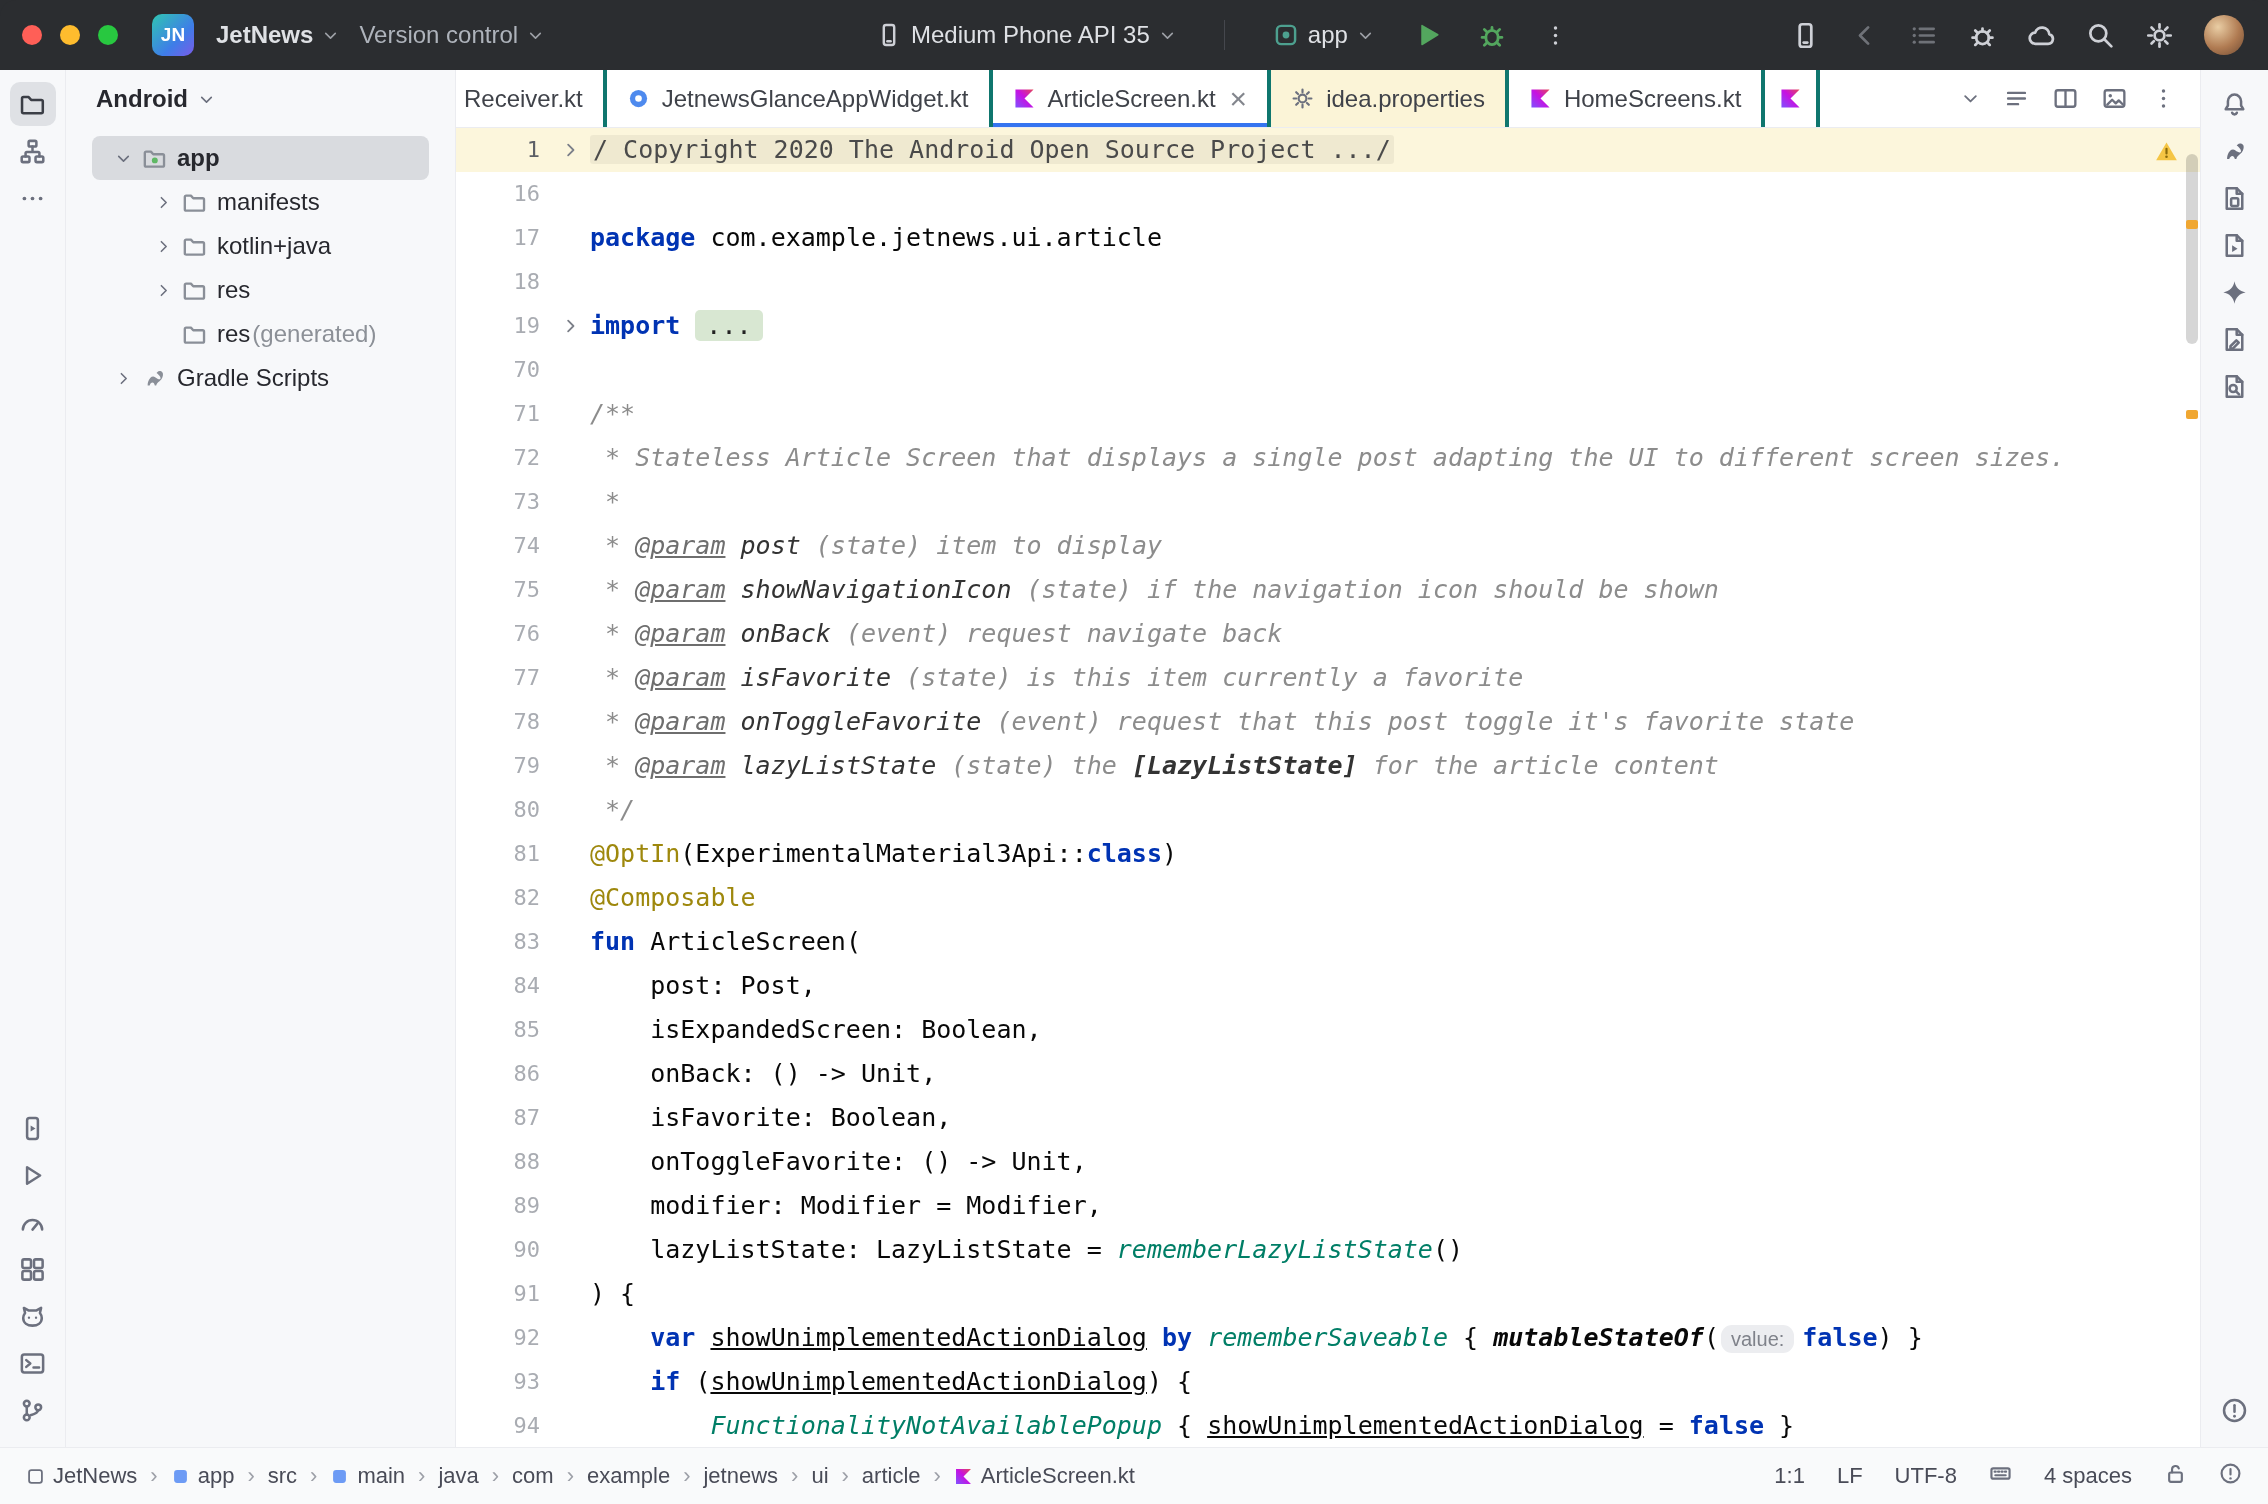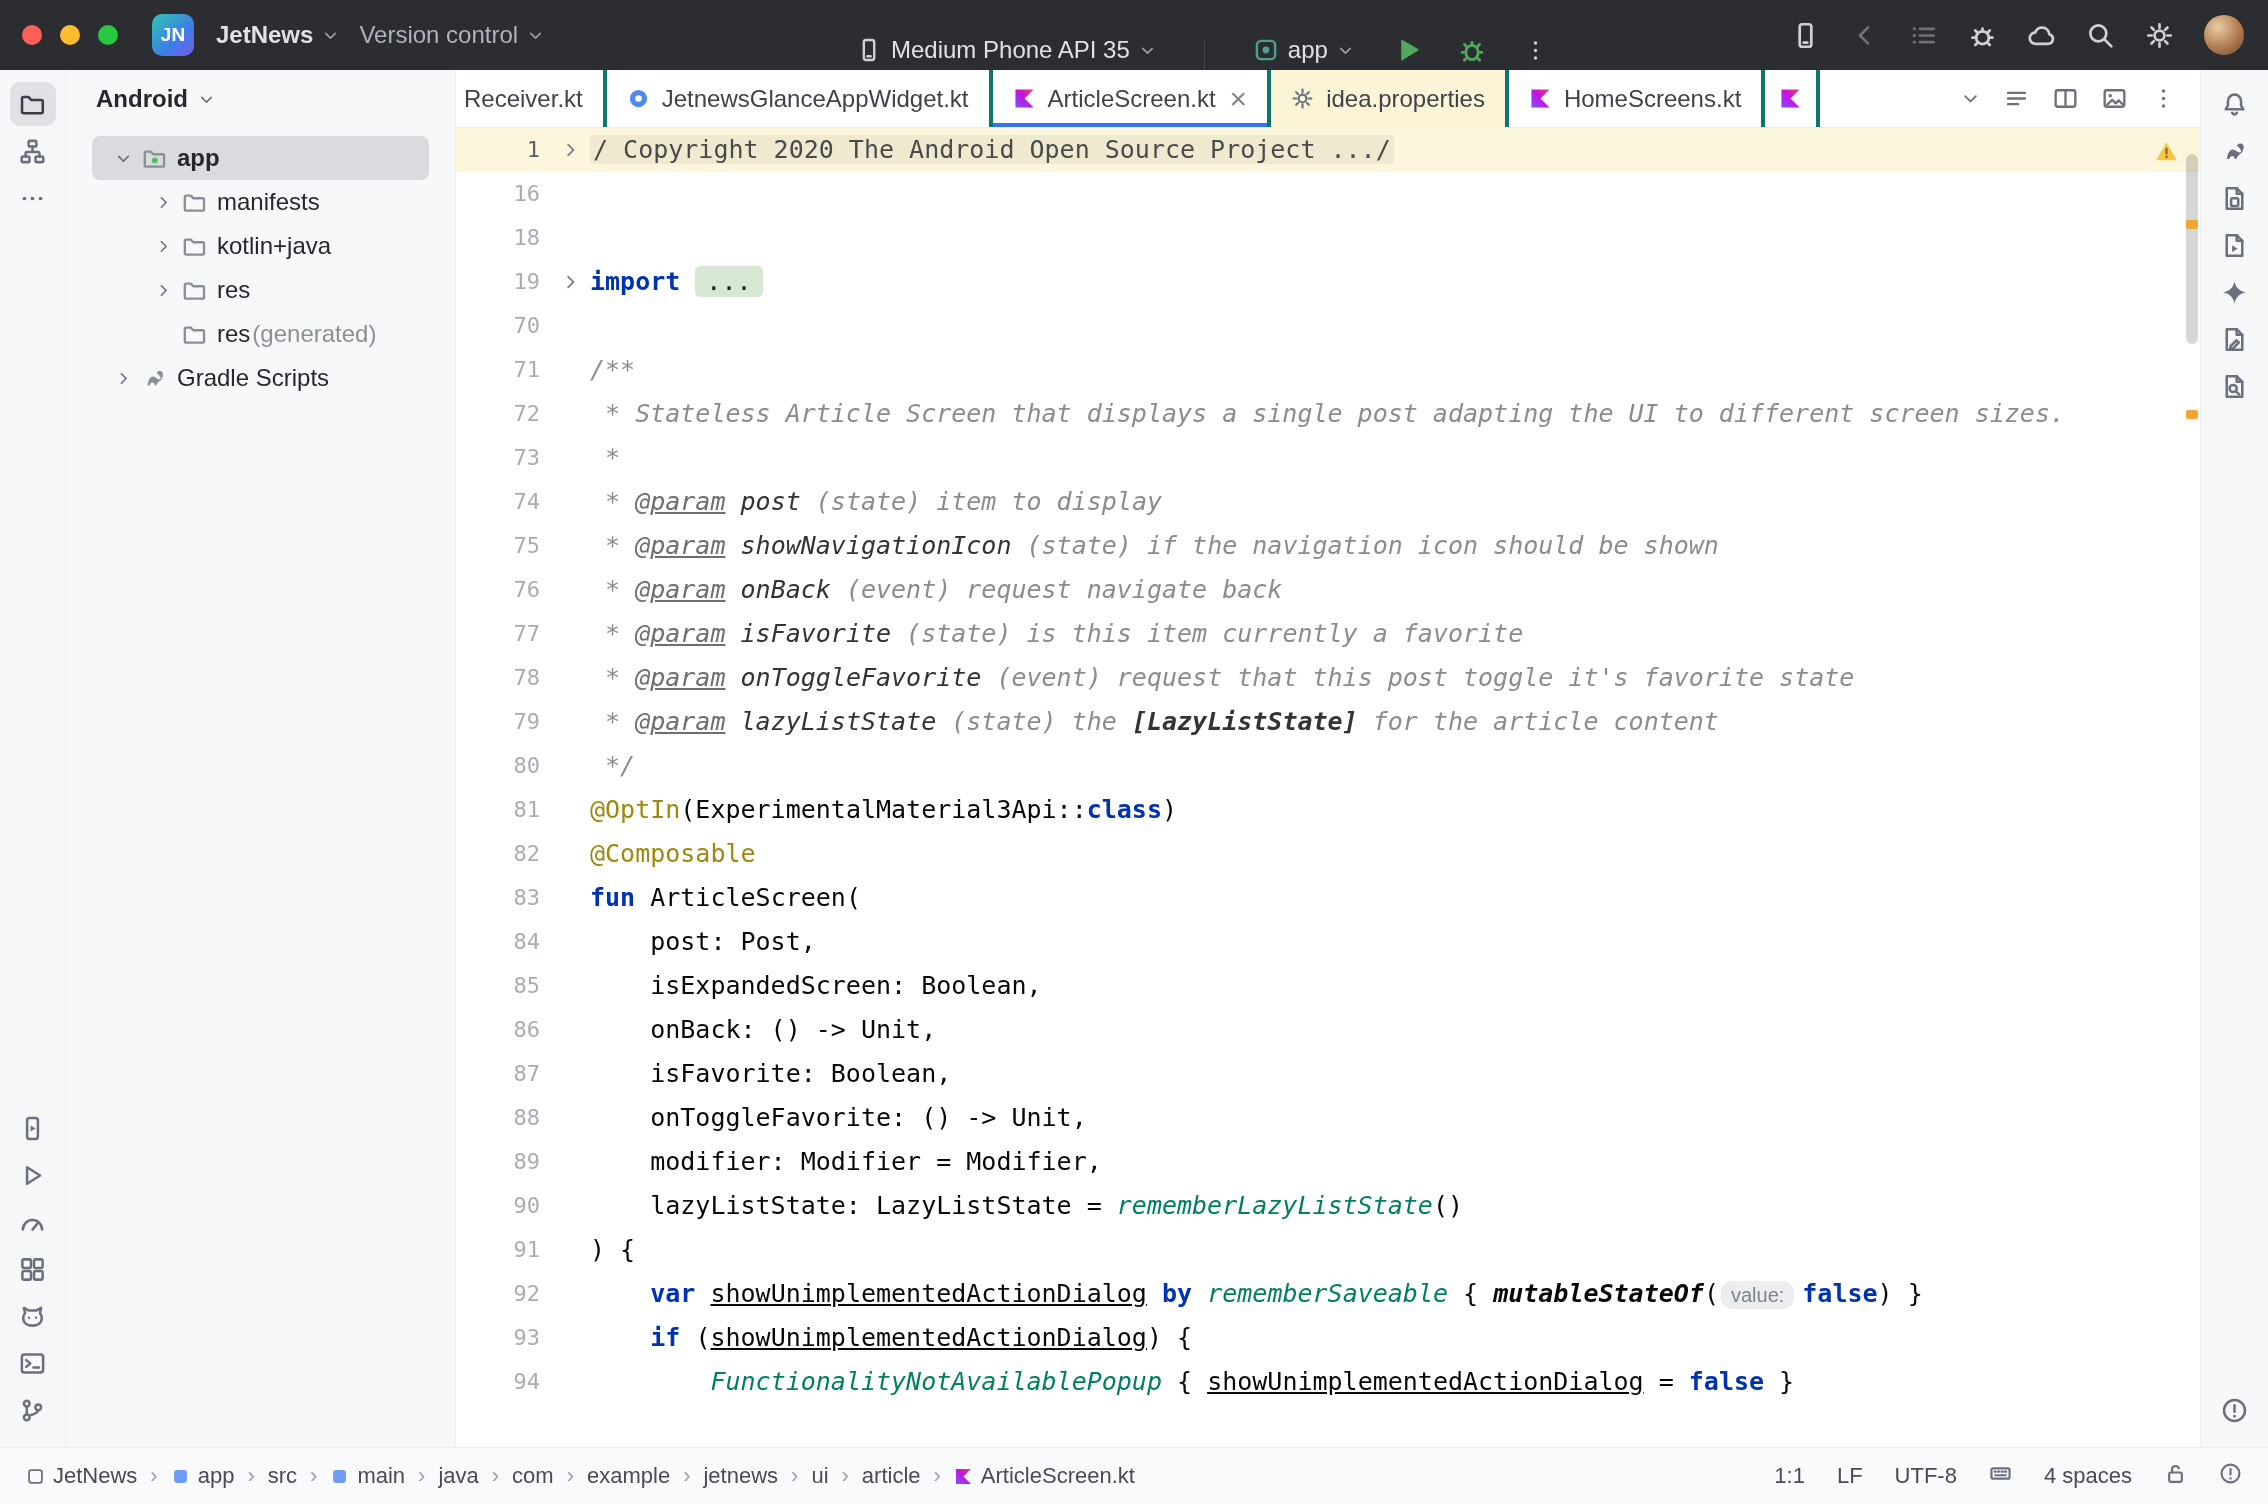--- a/index.html
+++ b/index.html
@@ -11,21 +11,21 @@
 
   
   .titlebar{height:70px;flex:none;background:#2B2D30;display:flex;align-items:center;position:relative;color:#DFE1E5;font-size:24px}
   .lights{display:flex;gap:18px;padding:0 10px 0 22px}
   .light{width:20px;height:20px;border-radius:50%;display:inline-block}
   .logo{width:42px;height:42px;border-radius:10px;background:linear-gradient(135deg,#30C6B2 0%,#3E7DE8 62%,#7A5BE8 100%);color:#fff;font-weight:bold;font-size:19px;display:flex;align-items:center;justify-content:center;margin:0 12px 0 24px}
   .tb-menu{display:flex;align-items:center;gap:9px;padding:6px 10px;border-radius:8px;white-space:nowrap}
   .tb-menu .chev{width:17px;height:17px;color:#9DA0A6}
   .menu-strong{font-weight:600}
   .vcs span{color:#AEB3BB}
-  .tb-center{position:absolute;left:846px;top:0;height:100%;display:flex;align-items:flex-end;gap:24px}
+  .tb-center{position:absolute;left:866px;top:0;height:100%;display:flex;align-items:center;gap:24px}
   .divider{width:1px;height:30px;background:#45474D;margin:0 14px}
   .tbtn2{width:40px;height:40px;display:flex;align-items:center;justify-content:center;border-radius:8px}
   .tb-right{position:absolute;right:24px;top:0;height:100%;display:flex;align-items:center;gap:30px}
   .tbtn{width:29px;height:29px;color:#CED0D6;display:flex}
   .tbtn .ic{width:29px;height:29px}
   .tbtn.dim{color:#6F7278}
   .avatar{width:40px;height:40px;border-radius:50%;background:radial-gradient(circle at 35% 30%,#E9CDA4,#B07B52 55%,#6E4A33);display:inline-block}
   .tb-icon{width:26px;height:26px;color:#CED0D6}
 
   
@@ -546,20 +546,24 @@
                   <path d="M6 3.5L10.5 8L6 12.5" fill="none" stroke="currentColor" stroke-width="1.5" stroke-linecap="round" stroke-linejoin="round"></path>
                 </svg>
               </span></span>
             <span class="codeln"><span class="s-foldtext">/ Copyright 2020 The Android Open Source Project .../</span></span>
           </div>
           <div class="line">
             <span class="gut">16</span>
             <span class="codeln"></span>
           </div>
           <div class="line">
+            <span class="gut">17</span>
+            <span class="codeln"><span class="s-kw">package </span><span class="s-pl">com.example.jetnews.ui.article</span></span>
+          </div>
+          <div class="line">
             <span class="gut">18</span>
             <span class="codeln"></span>
           </div>
           <div class="line">
             <span class="gut">19<span class="fold ic">
                 <svg viewBox="0 0 16 16">
                   <path d="M6 3.5L10.5 8L6 12.5" fill="none" stroke="currentColor" stroke-width="1.5" stroke-linecap="round" stroke-linejoin="round"></path>
                 </svg>
               </span></span>
             <span class="codeln"><span class="s-kw">import </span><span class="s-foldchip">...</span></span>

